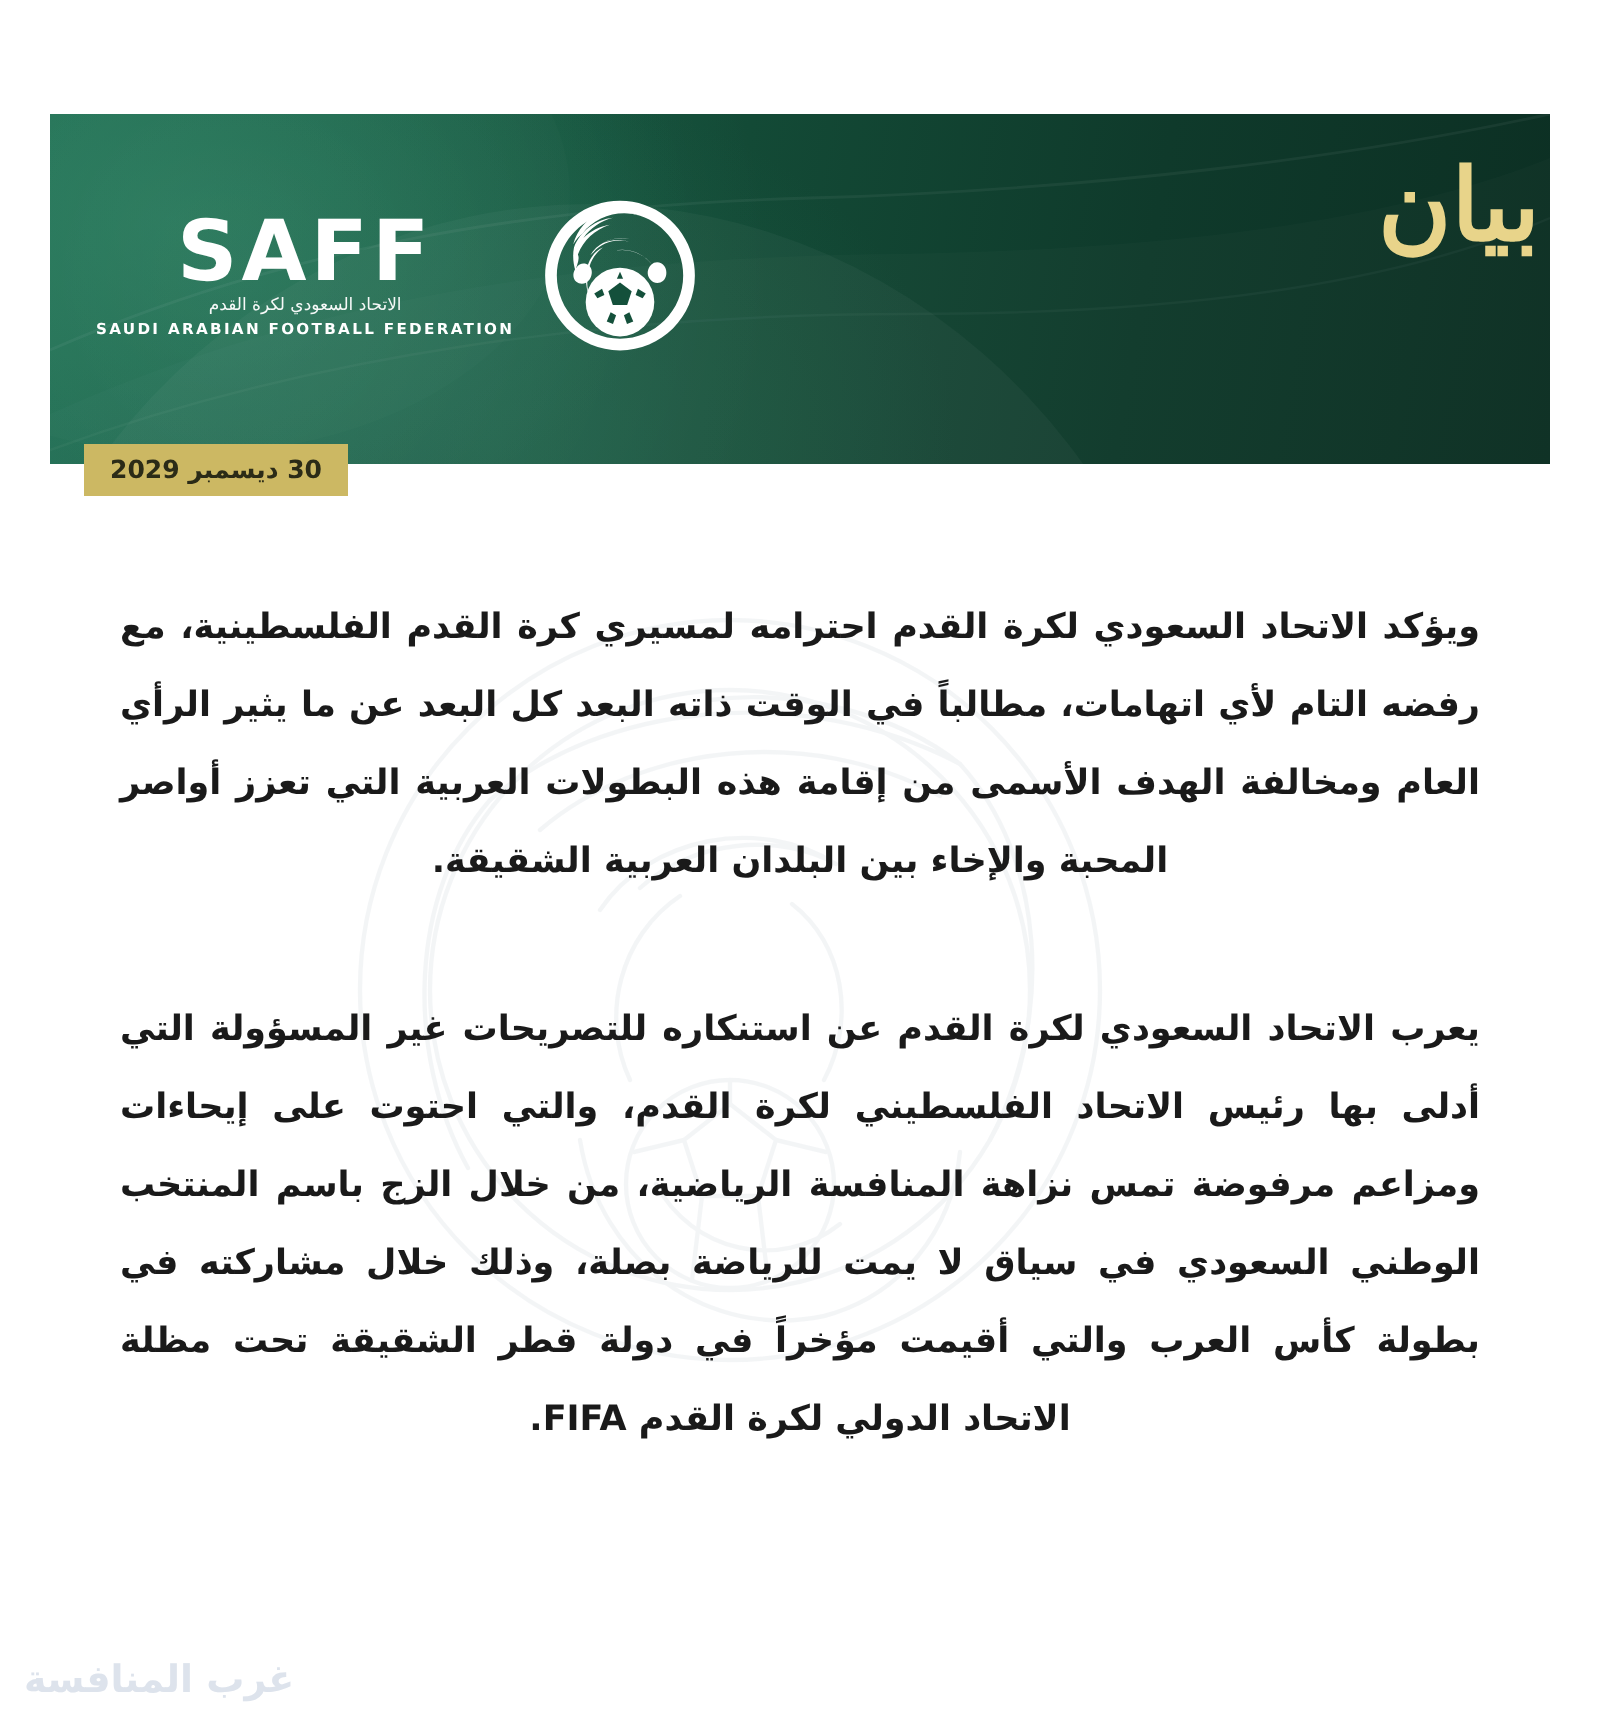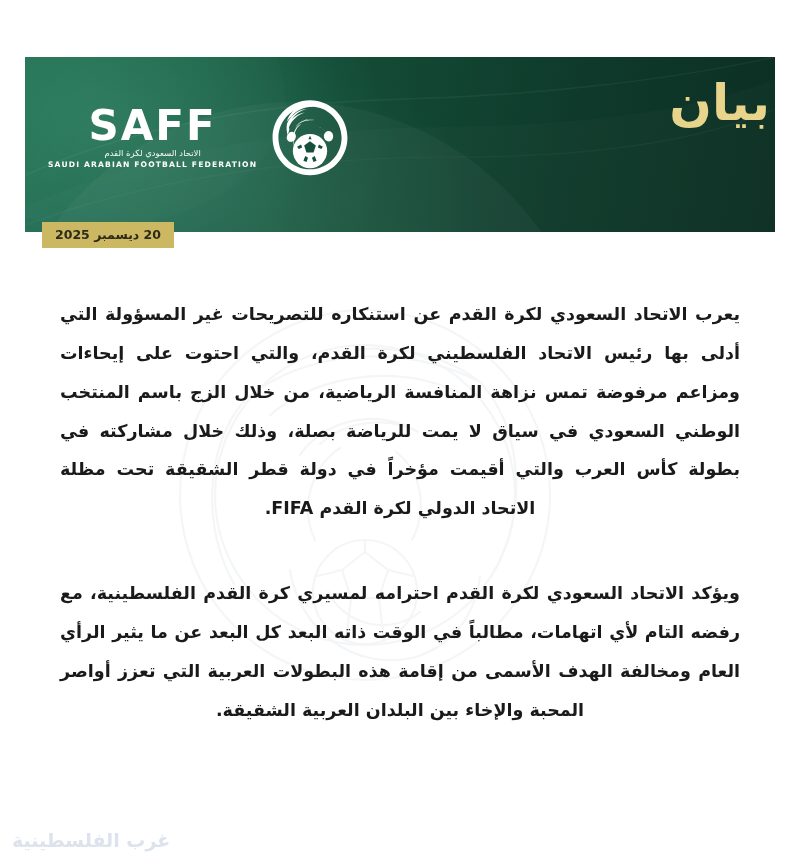--- a/index.html
+++ b/index.html
@@ -116,20 +116,21 @@
   }
 
   
   .header-title {
     position: absolute;
     right: 30px;
     top: 78px;
     text-align: right;
     z-index: 4;
     line-height: 1.02;
+    font-family: Liberation Serif, serif;
   }
   .title-main {
     font-size: 50px;
     font-weight: bold;
     color: #e8d48a;
     display: block;
     letter-spacing: 0px;
   }
   .title-sub {
     font-size: 33px;
@@ -262,22 +263,22 @@
       <span class="logo-saff">SAFF</span>
       <span class="logo-ar">الاتحاد السعودي لكرة القدم</span>
       <span class="logo-en">SAUDI ARABIAN FOOTBALL FEDERATION</span>
     </div>
   </div>
 
   <div class="header-title">
     <span class="title-main">بيان</span>
   </div>
 
-  <div class="date-badge">20 ديسمبر 2025</div>
+  <div class="date-badge">30 ديسمبر 2029</div>
 
   <div class="body">
+    <p class="para"><span class="lead">ويؤكد</span><span> الاتحاد السعودي لكرة القدم احترامه لمسيري كرة القدم الفلسطينية، مع رفضه التام لأي اتهامات، مطالباً في الوقت ذاته البعد كل البعد عن ما يثير الرأي العام ومخالفة الهدف الأسمى من إقامة هذه البطولات العربية التي تعزز أواصر المحبة والإخاء بين البلدان العربية الشقيقة.</span></p>
     <p class="para">يعرب الاتحاد السعودي لكرة القدم عن استنكاره للتصريحات غير المسؤولة التي أدلى بها رئيس الاتحاد الفلسطيني لكرة القدم، والتي احتوت على إيحاءات ومزاعم مرفوضة تمس نزاهة المنافسة الرياضية، من خلال الزج باسم المنتخب الوطني السعودي في سياق لا يمت للرياضة بصلة، وذلك خلال مشاركته في بطولة كأس العرب والتي أقيمت مؤخراً في دولة قطر الشقيقة تحت مظلة الاتحاد الدولي لكرة القدم FIFA.</p>
-    <p class="para"><span class="lead">ويؤكد</span><span> الاتحاد السعودي لكرة القدم احترامه لمسيري كرة القدم الفلسطينية، مع رفضه التام لأي اتهامات، مطالباً في الوقت ذاته البعد كل البعد عن ما يثير الرأي العام ومخالفة الهدف الأسمى من إقامة هذه البطولات العربية التي تعزز أواصر المحبة والإخاء بين البلدان العربية الشقيقة.</span></p>
-  </div>
-
-  <div class="footer-watermark">غرب الفلسطينية</div>
+  </div>
+
+  <div class="footer-watermark">غرب المنافسة</div>
 
 </div>
 
 </body></html>

